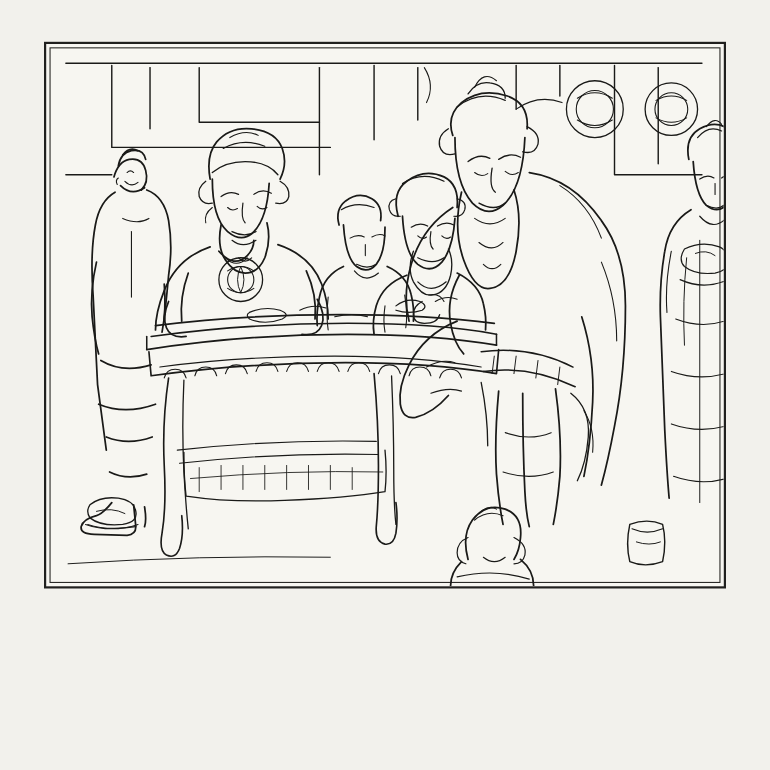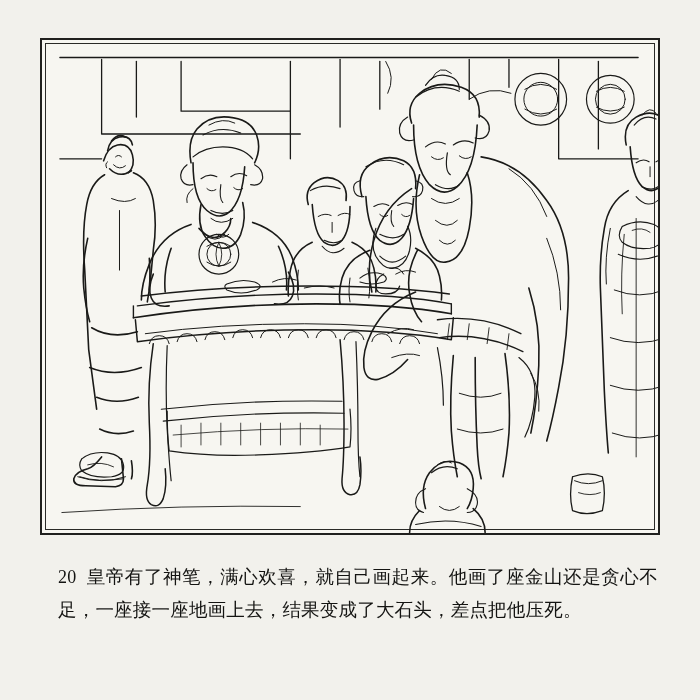--- a/index.html
+++ b/index.html
@@ -327,17 +327,14 @@
           <path d="M46 428 q14 -4 26 2" stroke-width="0.9"></path>
           <path d="M36 440 q24 8 48 0" stroke-width="1"></path>
 
           <path d="M20 476 q120 -8 240 -6" stroke-width="0.9"></path>
         </g>
 
       </g>
     </svg>
   </div>
 
-  <div class="caption">
-    <span class="num">20</span><span class="body">皇帝有了神笔，满心欢喜，就自己画起来。他画了座金山还是贪心不足，一座接一座地画上去，结果变成了大石头，差点把他压死。</span>
-  </div>
 
 </div>
 
 </body></html>

